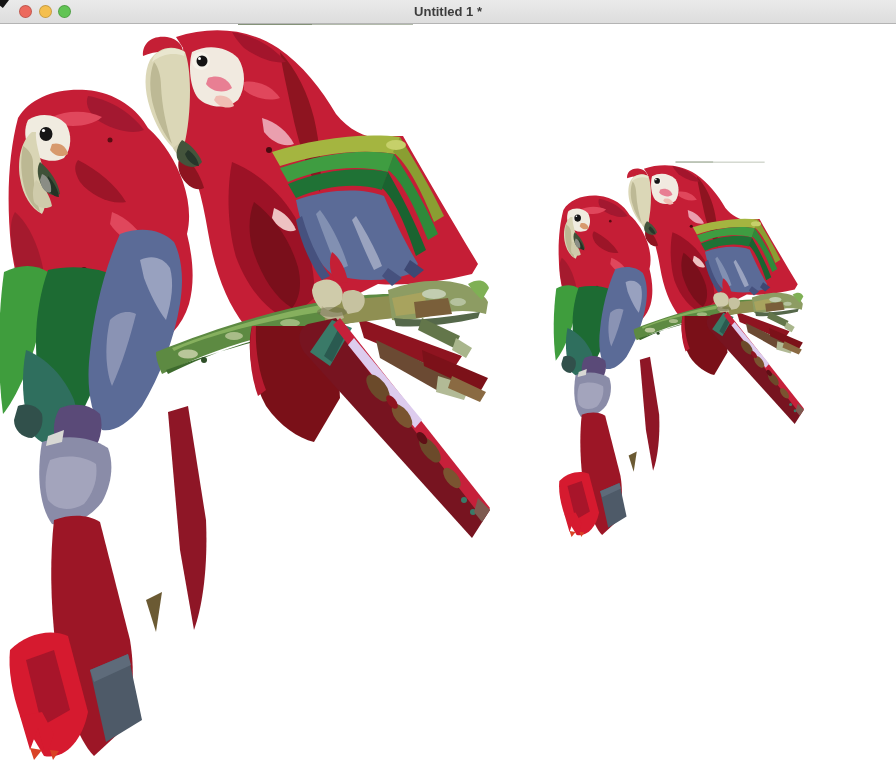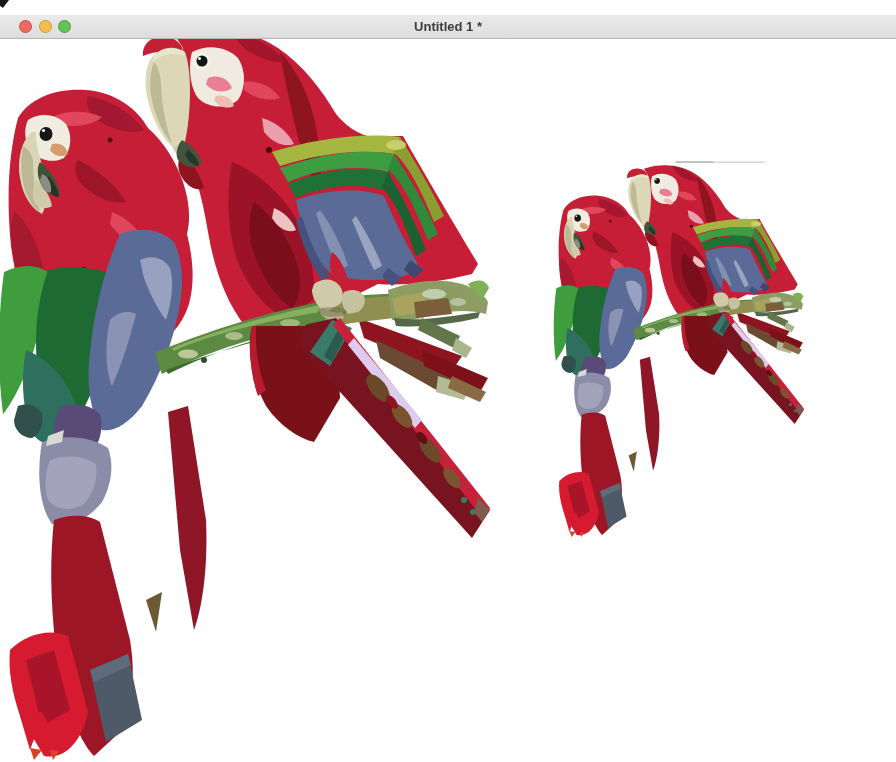--- a/index.html
+++ b/index.html
@@ -5,21 +5,20 @@
   html,body{margin:0;padding:0;}
   body{
     width:896px;height:762px;overflow:hidden;background:#ffffff;
     font-family:"Liberation Sans", sans-serif;position:relative;
   }
   .window{position:absolute;inset:0;background:#ffffff;}
   .titlebar{
     position:absolute;top:0;left:0;right:0;height:23px;
     background:linear-gradient(#eaeaea,#dddddd);
     border-bottom:1px solid #b4b4b4;
-    margin-top:15px;
   }
   .traffic-lights{
     position:absolute;left:19px;top:4.5px;display:flex;gap:6.5px;
   }
   .tl{
     width:13px;height:13px;border-radius:50%;padding:0;margin:0;
     border:1px solid rgba(0,0,0,0.18);box-sizing:border-box;cursor:default;
   }
   .title{
     position:absolute;left:0;right:0;top:0;height:23px;

